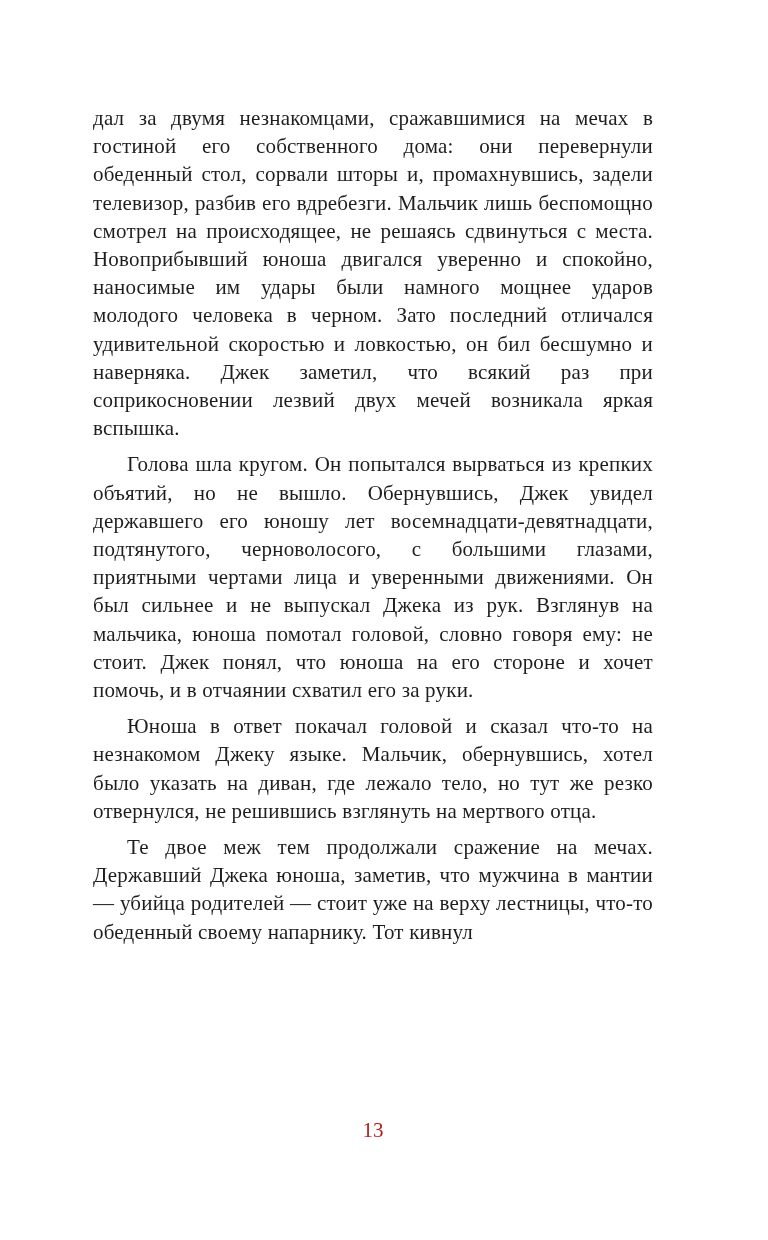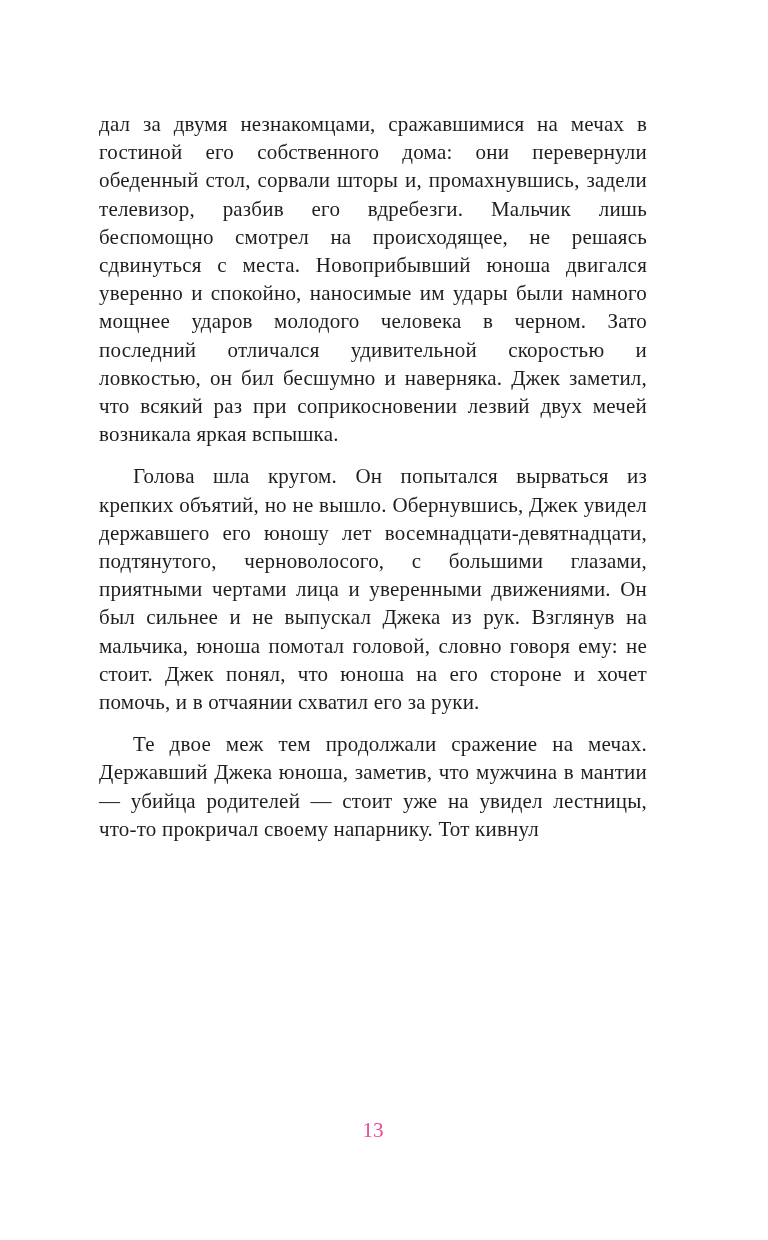--- a/index.html
+++ b/index.html
@@ -24,41 +24,42 @@
     position: absolute;
     top: 96px;
     left: 85px;
     width: 576px;
     font-size: 21px;
     line-height: 28.2px;
     text-align: justify;
     letter-spacing: 0.2px;
   }
   .text-block p {
-    margin: 14px;
+    margin: 8px;
     padding: 0;
     text-indent: 34px;
     font-family: Liberation Serif, serif;
   }
   .text-block p.no-indent {
     text-indent: 0;
   }
   .page-number {
     position: absolute;
     top: 1118px;
     left: 85px;
     width: 576px;
     text-align: center;
     font-size: 21px;
-    color: #ec4899;
+    color: #b91c1c;
   }
 </style>
 </head>
 <body>
 
 <div class="page">
   <div class="text-block">
     <p class="no-indent">дал за двумя незнакомцами, сражавшимися на мечах в гостиной его собственного дома: они перевернули обеденный стол, сорвали шторы и, промахнувшись, задели телевизор, разбив его вдребезги. Мальчик лишь беспомощно смотрел на происходящее, не решаясь сдвинуться с места. Новоприбывший юноша двигался уверенно и спокойно, наносимые им удары были намного мощнее ударов молодого человека в черном. Зато последний отличался удивительной скоростью и ловкостью, он бил бесшумно и наверняка. Джек заметил, что всякий раз при соприкосновении лезвий двух мечей возникала яркая вспышка.</p>
     <p>Голова шла кругом. Он попытался вырваться из крепких объятий, но не вышло. Обернувшись, Джек увидел державшего его юношу лет восемнадцати-девятнадцати, подтянутого, черноволосого, с большими глазами, приятными чертами лица и уверенными движениями. Он был сильнее и не выпускал Джека из рук. Взглянув на мальчика, юноша помотал головой, словно говоря ему: не стоит. Джек понял, что юноша на его стороне и хочет помочь, и в отчаянии схватил его за руки.</p>
-    <p>Те двое меж тем продолжали сражение на мечах. Державший Джека юноша, заметив, что мужчина в мантии — убийца родителей — стоит уже на увидел лестницы, что-то прокричал своему напарнику. Тот кивнул</p>
+    <p>Юноша в ответ покачал головой и сказал что-то на незнакомом Джеку языке. Мальчик, обернувшись, хотел было указать на диван, где лежало тело, но тут же резко отвернулся, не решившись взглянуть на мертвого отца.</p>
+    <p>Те двое меж тем продолжали сражение на мечах. Державший Джека юноша, заметив, что мужчина в мантии — убийца родителей — стоит уже на верху лестницы, что-то обеденный своему напарнику. Тот кивнул</p>
   </div>
   <div class="page-number">13</div>
 </div>
 
 </body></html>

